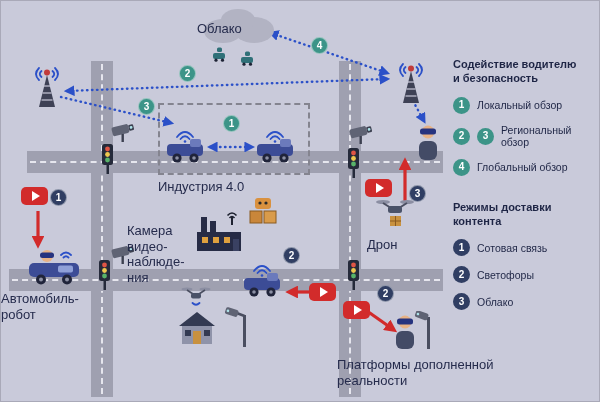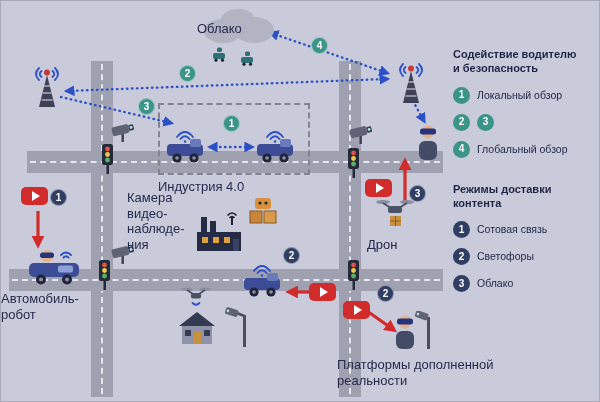--- a/index.html
+++ b/index.html
@@ -16,21 +16,21 @@
   .badge.green{background:var(--green-badge,#3c9488)}
   .badge.navy{background:var(--navy-badge,#303e63)}
   .play{position:absolute;z-index:4;width:27px;height:18px;border-radius:5px;background:var(--red-accent,#d22b2b);display:flex;align-items:center;justify-content:center}
   .play::after{content:"";width:0;height:0;border-left:8px solid #fff;border-top:5px solid transparent;border-bottom:5px solid transparent;margin-left:2px}
   .dotted{fill:none;stroke:var(--blue-link,#2b50c8);stroke-width:2.4;stroke-dasharray:.5 4.5;stroke-linecap:round}
   .redline{fill:none;stroke:var(--red-accent,#d22b2b);stroke-width:3.2}
   .mblue{fill:var(--blue-link,#2b50c8)}
   .mred{fill:var(--red-accent,#d22b2b)}
   .wifi{fill:none;stroke:var(--blue-link,#2b50c8);stroke-width:1.8;stroke-linecap:round}
   .wifi-dot{fill:var(--blue-link,#2b50c8)}
-  .legend{position:absolute;left:452px;top:46px;width:146px;z-index:4;color:#1e2545}
+  .legend{position:absolute;left:452px;top:56px;width:146px;z-index:4;color:#1e2545}
   .legend-title{font-size:11px;font-weight:700;white-space:pre-line;line-height:1.3;margin-bottom:11px}
   .legend-item{display:flex;align-items:center;gap:7px;margin-bottom:10px;font-size:10.5px;white-space:pre-line;line-height:1.2}
   .legend .badge{position:static;flex:none;border:none}
   .legend-sec{margin-top:24px}
 </style>
 </head>
 <body>
 
 <div class="frame">
 
@@ -164,21 +164,21 @@
   <div class="node" style="left:348px;top:122px">
     <svg width="28" height="22">
         <g transform="rotate(-14 12 9)">
           <rect x="1" y="4" width="17" height="9" rx="2" fill="#5f6374"></rect>
           <rect x="18" y="5.5" width="5" height="6" rx="1" fill="#3c4050"></rect>
           <circle cx="20.5" cy="8.5" r="1.4" fill="#aee4ea"></circle>
         </g>
         <rect x="10.5" y="13" width="2.4" height="8" fill="#3c4050"></rect>
       </svg>
   </div>
-  <div class="lbl" style="left:126px;top:189px;width:66px">Камера
+  <div class="lbl" style="left:126px;top:222px;width:66px">Камера
 видео-
 наблюде-
 ния</div>
 
   <div class="node" style="left:194px;top:208px">
     <svg width="48" height="44">
       <line x1="37" y1="16" x2="37" y2="7" stroke="#1e2230" stroke-width="2"></line>
       <path d="M32.5 6.5 Q37 1.5 41.5 6.5" fill="none" stroke="#1e2230" stroke-width="1.6"></path>
       <path d="M34.5 9 Q37 6 39.5 9" fill="none" stroke="#1e2230" stroke-width="1.6"></path>
       <rect x="6" y="8" width="6" height="16" fill="#262b45"></rect>
@@ -354,20 +354,22 @@
   <div class="legend">
     <div class="legend-title">Содействие водителю
 и безопасность</div>
     <div class="legend-item">
       <span class="badge green">1</span>
       <span>Локальный обзор</span>
     </div>
     <div class="legend-item">
       <span class="badge green">2</span>
       <span class="badge green">3</span>
+      <span>Региональный
+обзор</span>
     </div>
     <div class="legend-item">
       <span class="badge green">4</span>
       <span>Глобальный обзор</span>
     </div>
     <div class="legend-title legend-sec">Режимы доставки
 контента</div>
     <div class="legend-item">
       <span class="badge navy">1</span>
       <span>Сотовая связь</span>

